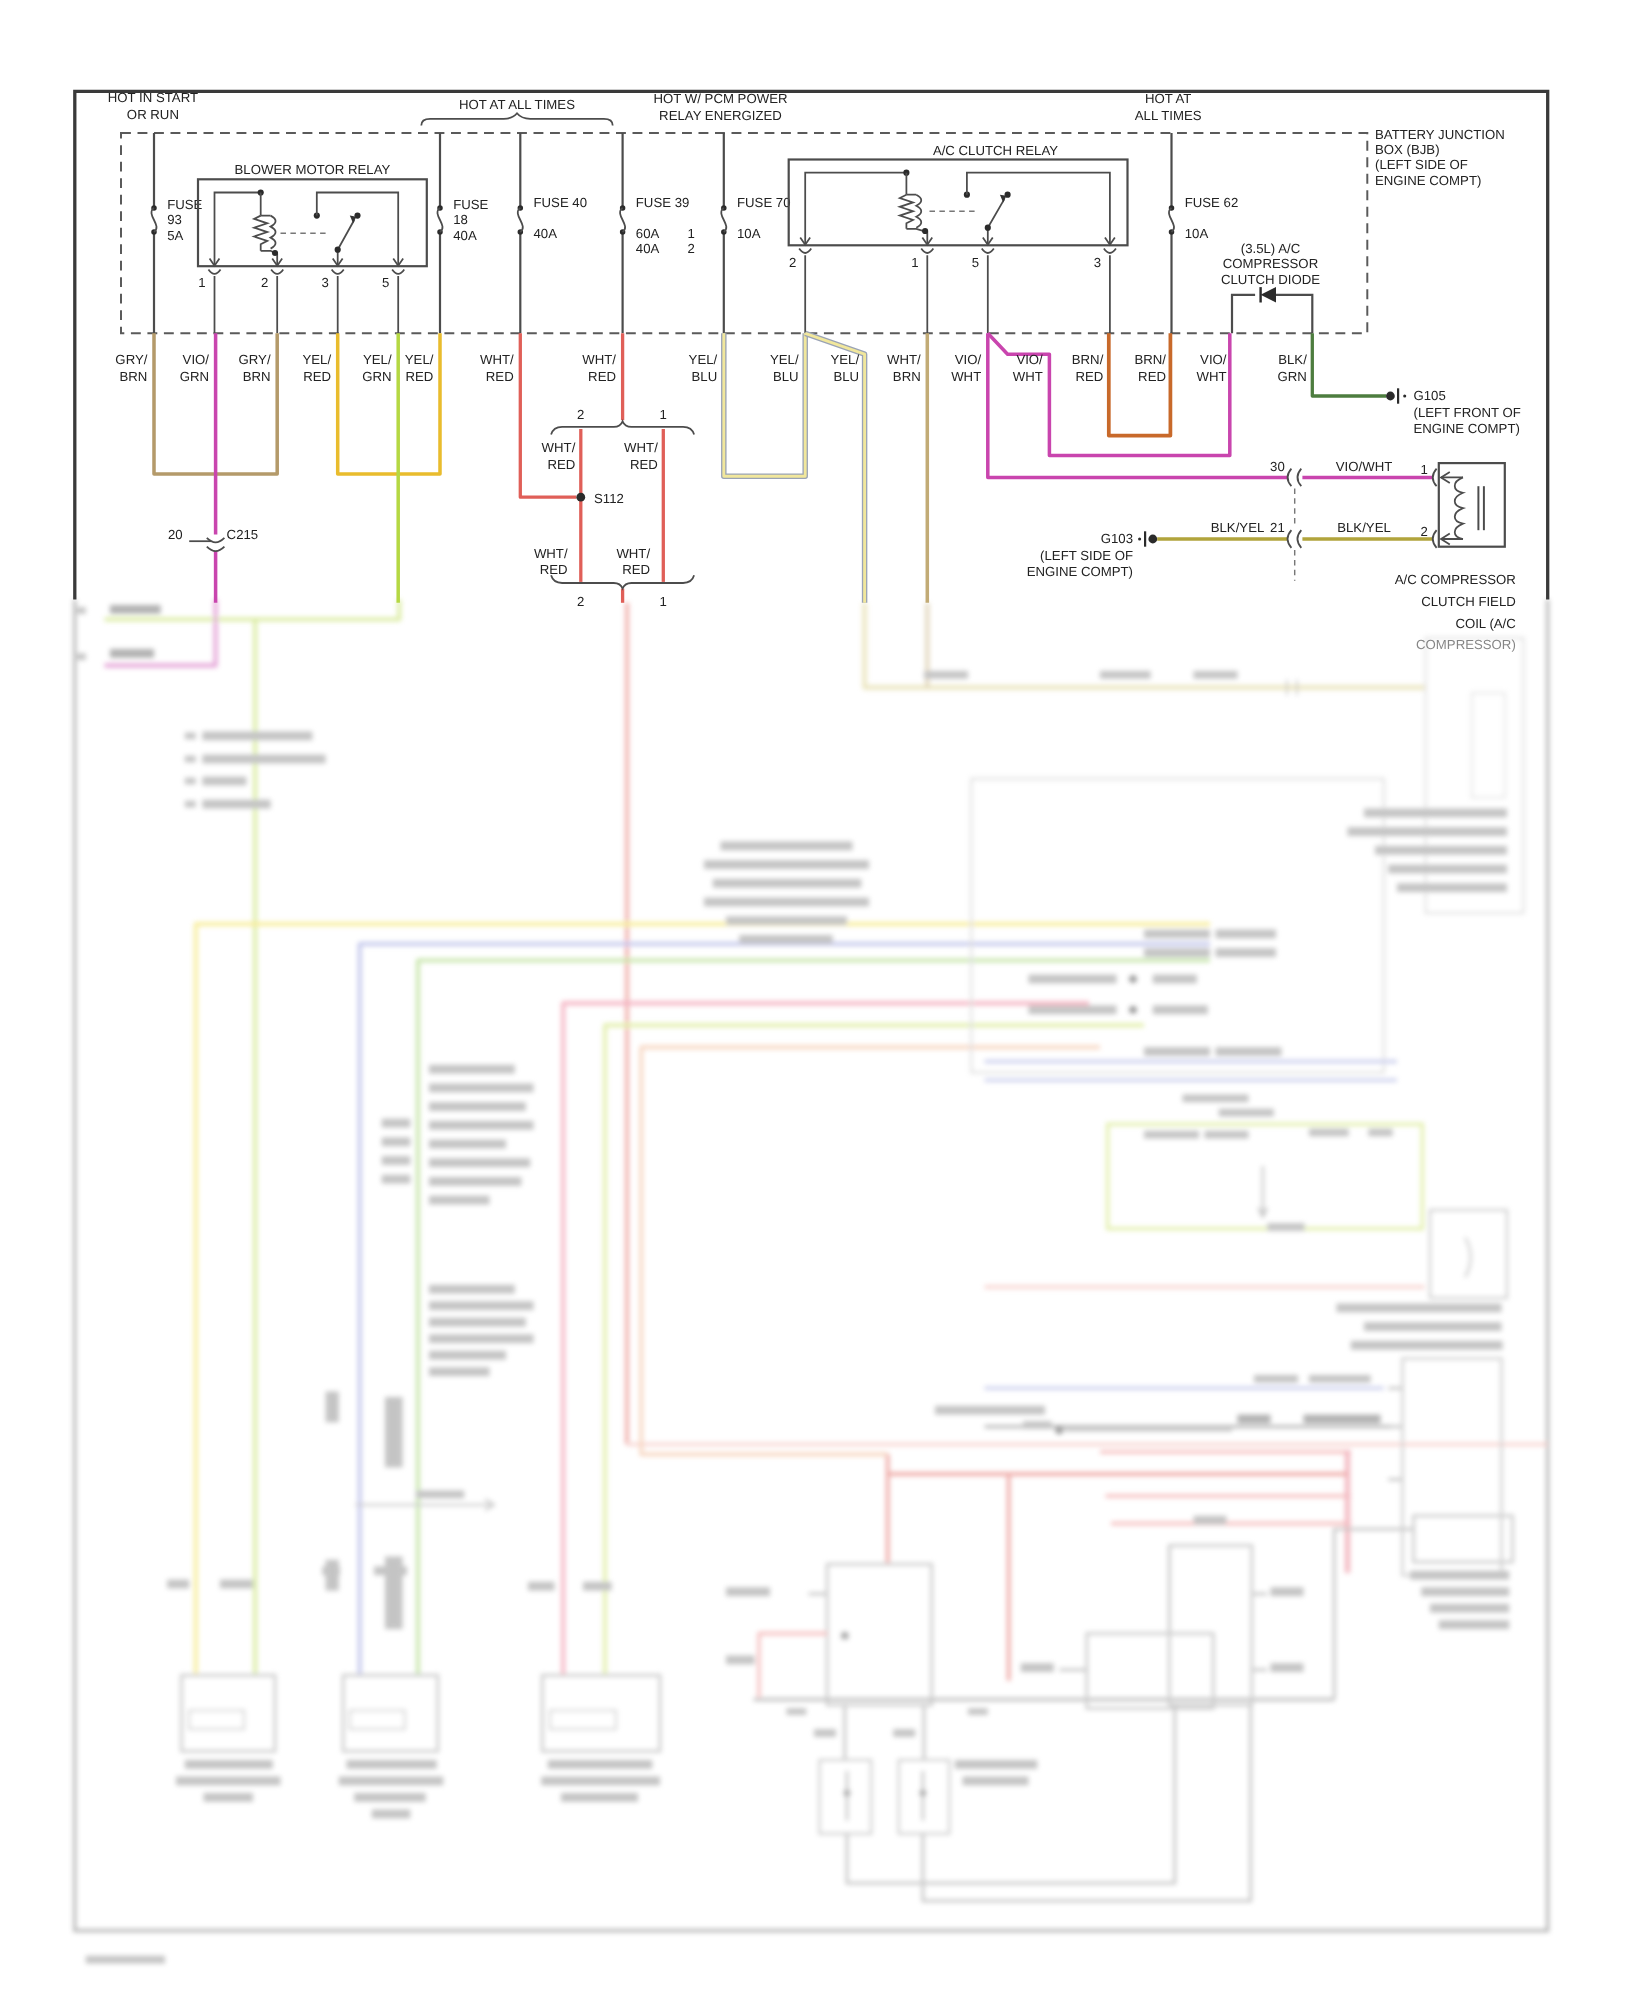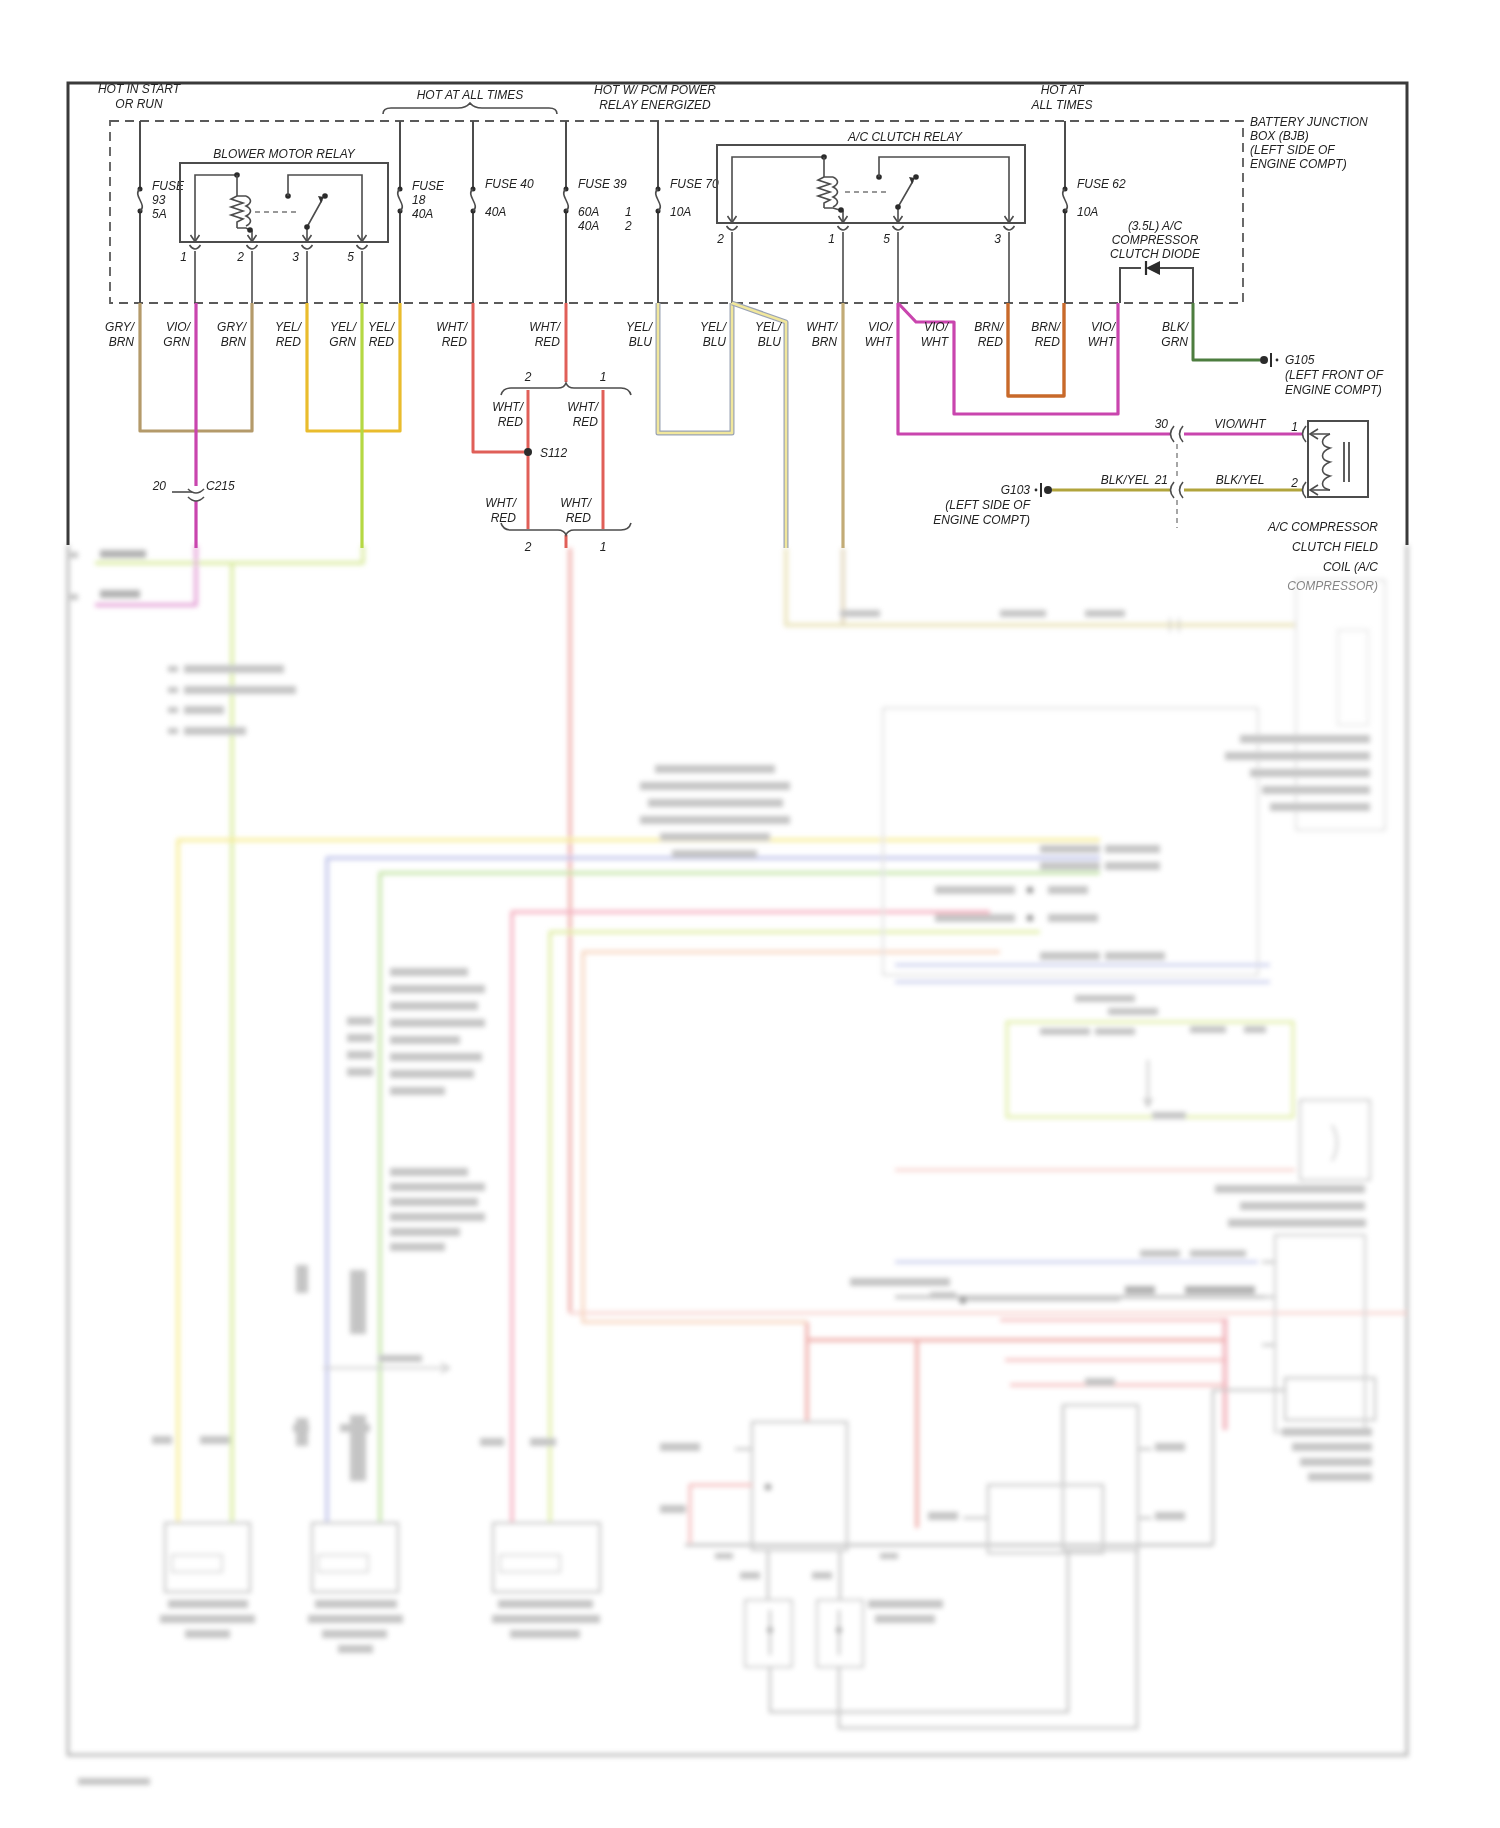--- a/index.html
+++ b/index.html
@@ -1,16 +1,16 @@
 <!DOCTYPE html>
 <html><head>
 <meta charset="utf-8">
 <style>
   html,body{margin:0;padding:0;background:#fff;}
-  .page{position:relative;width:1500px;height:1828px;background:#ffffff;overflow:hidden;font-style:italic;}
+  .page{position:relative;width:1500px;height:1828px;background:#ffffff;overflow:hidden;}
   svg{display:block;}
   text{font-family:"Liberation Sans","DejaVu Sans",sans-serif;font-size:12px;fill:#222;}
   .ctr{text-anchor:middle;}
   .rt{text-anchor:end;}
   .ln{stroke:#4c4c4c;stroke-width:2;fill:none;}
   .thin{stroke:#4c4c4c;stroke-width:1.6;fill:none;}
   .boxln{stroke:#4c4c4c;stroke-width:2;fill:none;}
   .dash{stroke:#5a5a5a;stroke-width:1.8;fill:none;stroke-dasharray:9 6;}
   .dashs{stroke:#777;stroke-width:1.3;fill:none;stroke-dasharray:5 4;}
   .dot{fill:#2b2b2b;stroke:none;}

